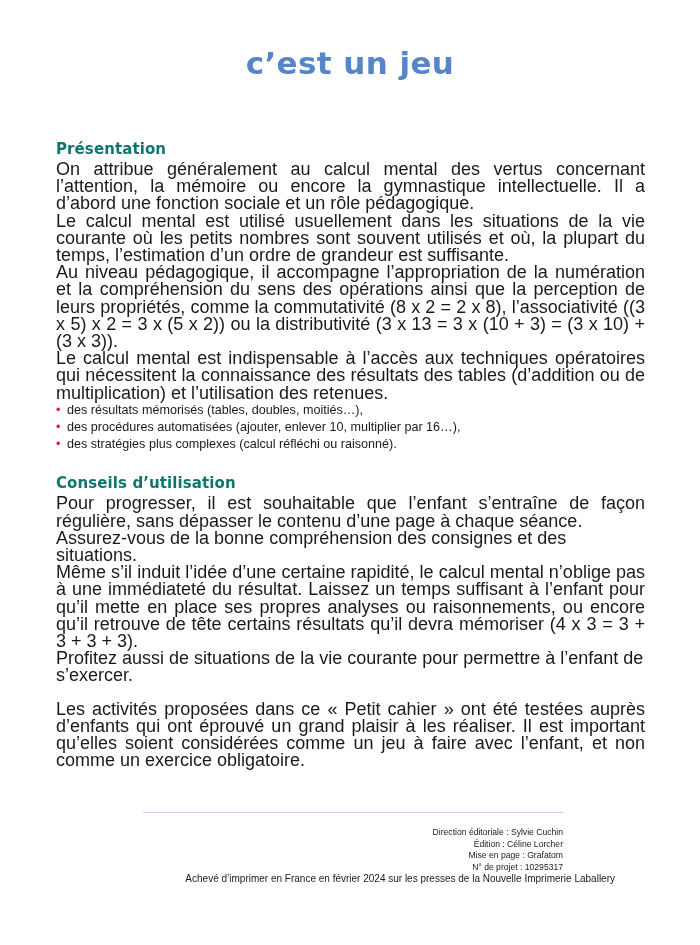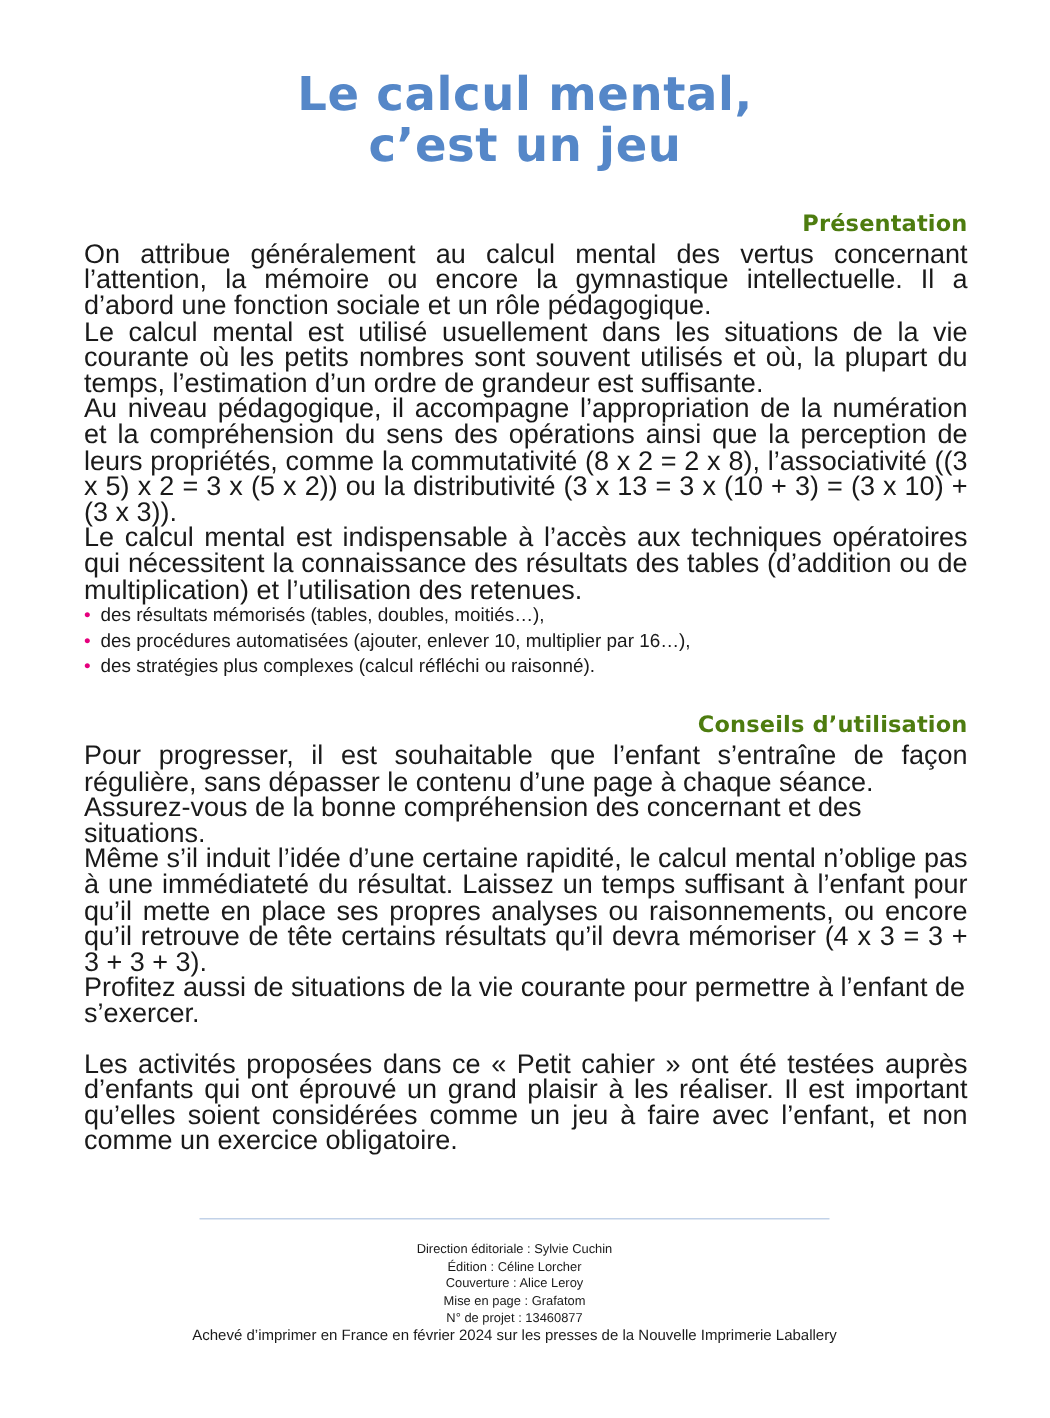--- a/index.html
+++ b/index.html
@@ -38,28 +38,27 @@
 
   
   .content {
     position: absolute;
     left: 56px;
     top: 140px;
     width: 589px;
   }
 
   h2.section-heading {
-    color: #4d7c0f;
+    color: #0f766e;
     font-family: "DejaVu Sans", sans-serif;
     font-weight: bold;
     font-size: 15px;
     line-height: 19px;
     margin: 0 0 2px 0;
     letter-spacing: 0.1px;
-    text-align: right;
   }
   .section + .section { margin-top: 21px; }
 
   p.body-par {
     margin: 0;
     font-size: 18px;
     line-height: 17.2px;
     text-align: justify;
     text-justify: inter-word;
     color: #1a1a1a;
@@ -85,24 +84,24 @@
     left: 0;
     top: 0;
     color: #e5007d;
     font-size: 12.6px;
     line-height: 17.2px;
   }
 
   
   .colophon {
     position: absolute;
-    left: 133px;
+    left: 143px;
     top: 812px;
     width: 420px;
-    text-align: center;
+    text-align: right;
   }
   .colophon-rule {
     height: 1px;
     background: #c2d2e8;
     width: 100%;
     margin: 0 0 14px 0;
   }
   .colophon-line {
     font-size: 8.6px;
     line-height: 11.6px;
@@ -115,21 +114,20 @@
     width: 524px;
     font-size: 10px;
   }
 </style>
 </head>
 <body>
 
 <div class="page">
 
   <div class="title-block">
-    <span class="title-line">Le calcul mental,</span>
     <span class="title-line">c’est un jeu</span>
   </div>
 
   <div class="content">
 
     <div class="section">
       <h2 class="section-heading">Présentation</h2>
 
       <p class="body-par">On attribue généralement au calcul mental des vertus concernant l’attention, la mémoire ou encore la gymnastique intellectuelle. Il a d’abord une fonction sociale et un rôle pédagogique.</p>
       <p class="body-par">Le calcul mental est utilisé usuellement dans les situations de la vie courante où les petits nombres sont souvent utilisés et où, la plupart du temps, l’estimation d’un ordre de grandeur est suffisante.</p>
@@ -141,32 +139,31 @@
         <li><span class="dot">•</span><span>des résultats mémorisés (tables, doubles, moitiés…),</span></li>
         <li><span class="dot">•</span><span>des procédures automatisées (ajouter, enlever 10, multiplier par 16…),</span></li>
         <li><span class="dot">•</span><span>des stratégies plus complexes (calcul réfléchi ou raisonné).</span></li>
       </ul>
     </div>
 
     <div class="section">
       <h2 class="section-heading">Conseils d’utilisation</h2>
 
       <p class="body-par">Pour progresser, il est souhaitable que l’enfant s’entraîne de façon régulière, sans dépasser le contenu d’une page à chaque séance.</p>
-      <p class="body-par last-left">Assurez-vous de la bonne compréhension des concernant et des situations.</p>
+      <p class="body-par last-left">Assurez-vous de la bonne compréhension des consignes et des situations.</p>
       <p class="body-par">Même s’il induit l’idée d’une certaine rapidité, le calcul mental n’oblige pas à une immédiateté du résultat. Laissez un temps suffisant à l’enfant pour qu’il mette en place ses propres analyses ou raisonnements, ou encore qu’il retrouve de tête certains résultats qu’il devra mémoriser (4 x 3 = 3 + 3 + 3 + 3).</p>
       <p class="body-par last-left">Profitez aussi de situations de la vie courante pour permettre à l’enfant de s’exercer.</p>
 
       <p class="body-par gap-before">Les activités proposées dans ce « Petit cahier » ont été testées auprès d’enfants qui ont éprouvé un grand plaisir à les réaliser. Il est important qu’elles soient considérées comme un jeu à faire avec l’enfant, et non comme un exercice obligatoire.</p>
     </div>
 
   </div>
 
   <div class="colophon">
     <div class="colophon-rule"></div>
     <div class="colophon-line">Direction éditoriale : Sylvie Cuchin</div>
     <div class="colophon-line">Édition : Céline Lorcher</div>
-    <div class="colophon-line">Couverture : Alice Leroy</div>
     <div class="colophon-line">Mise en page : Grafatom</div>
-    <div class="colophon-line">N° de projet : 13460877</div>
+    <div class="colophon-line">N° de projet : 10295317</div>
     <div class="colophon-line wide">Achevé d’imprimer en France en février 2024 sur les presses de la Nouvelle Imprimerie Laballery</div>
   </div>
 
 </div>
 
 </body></html>

